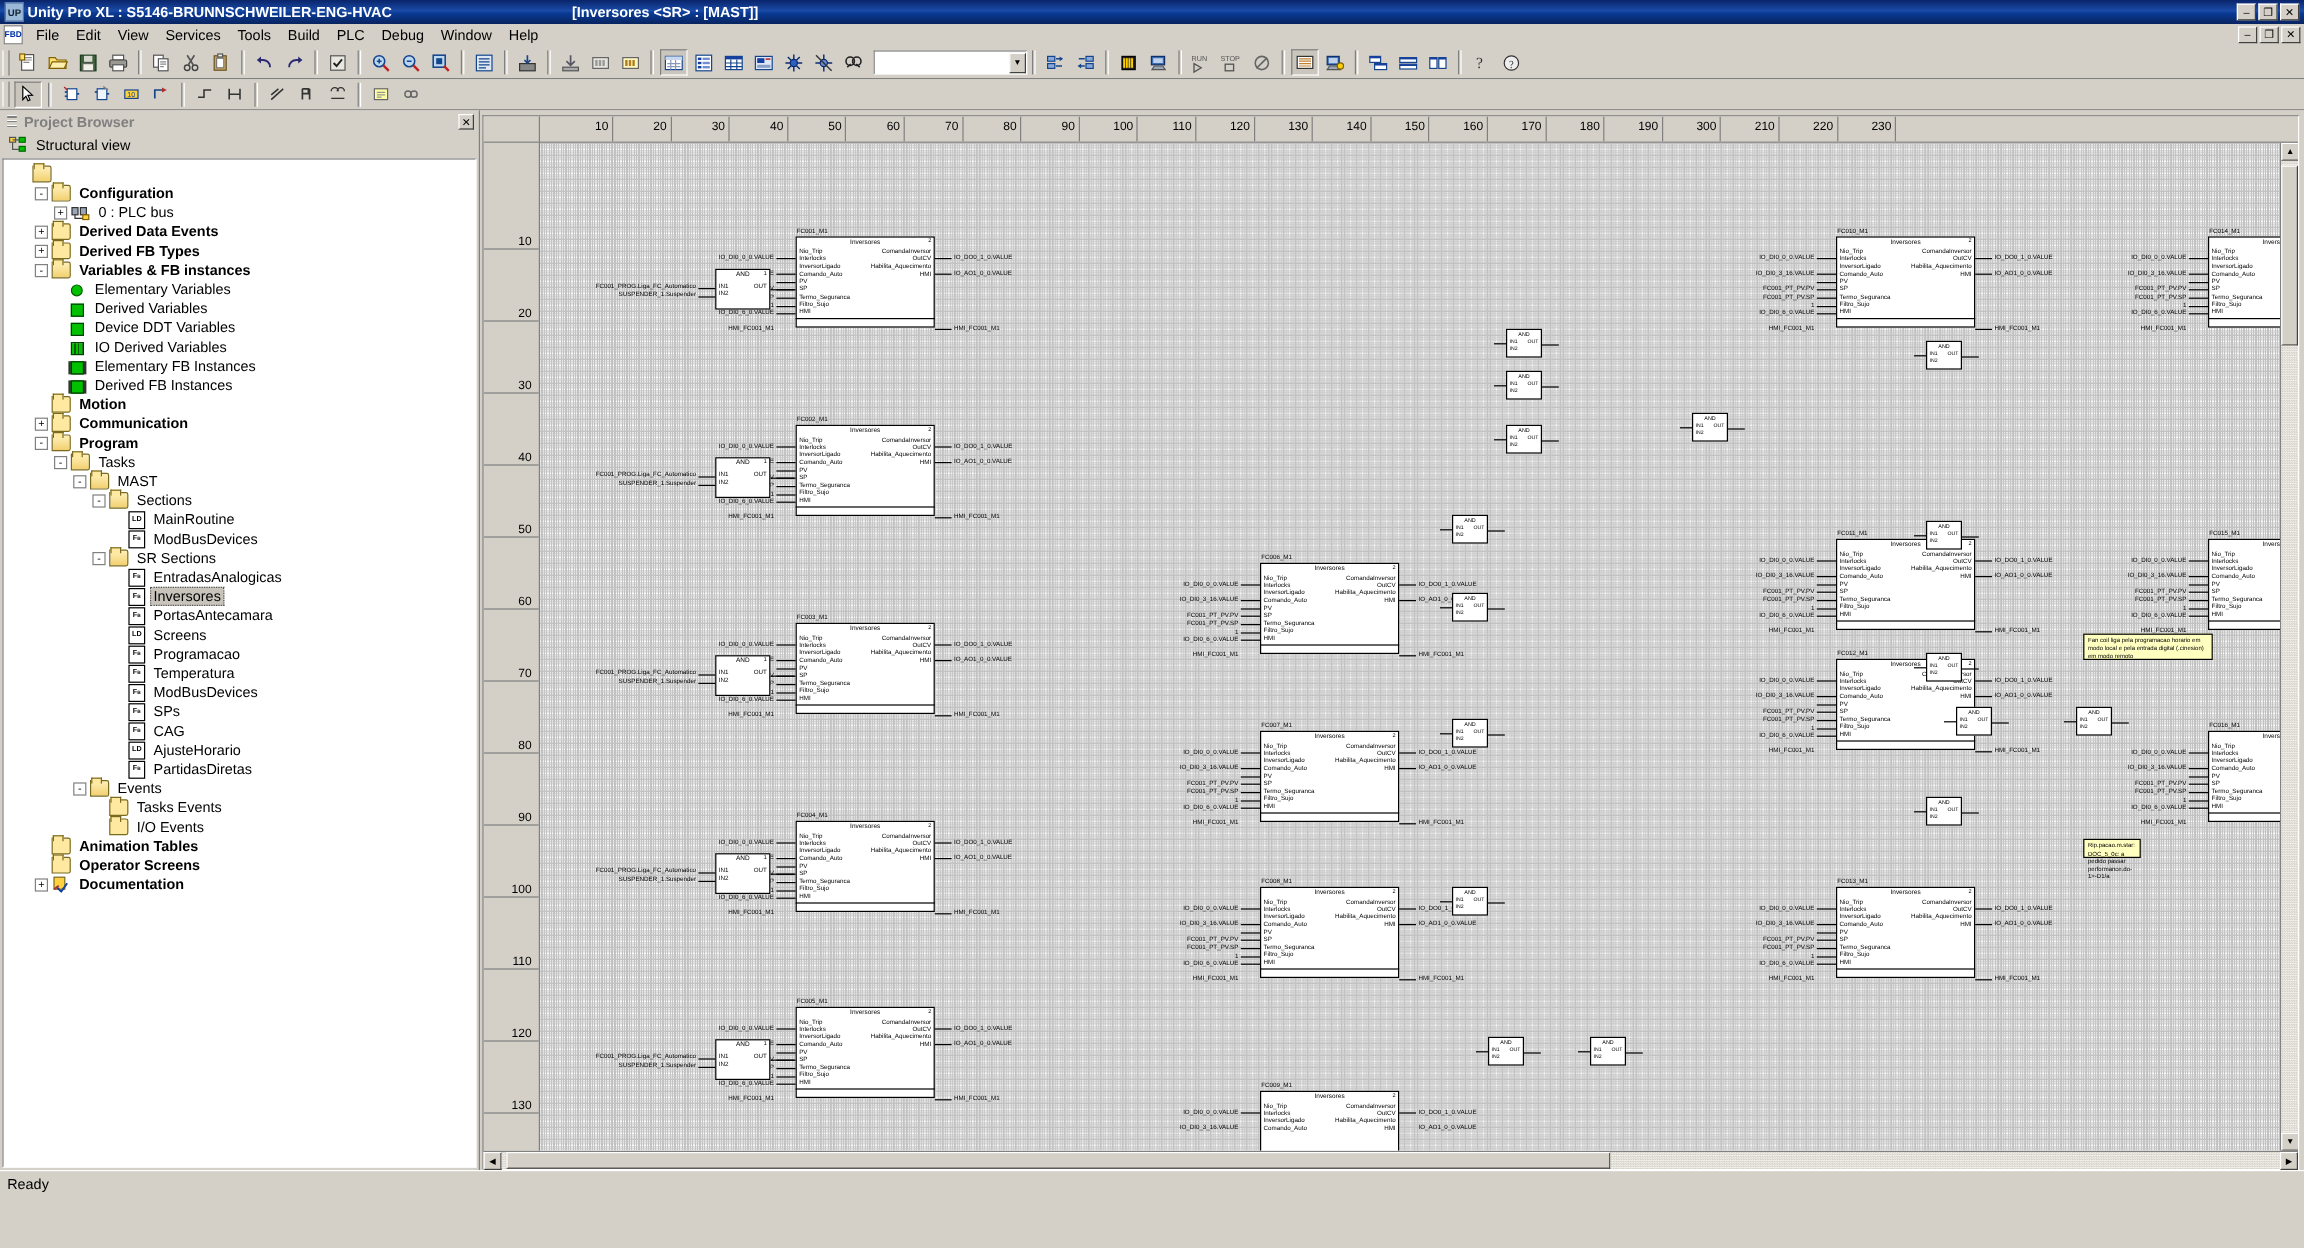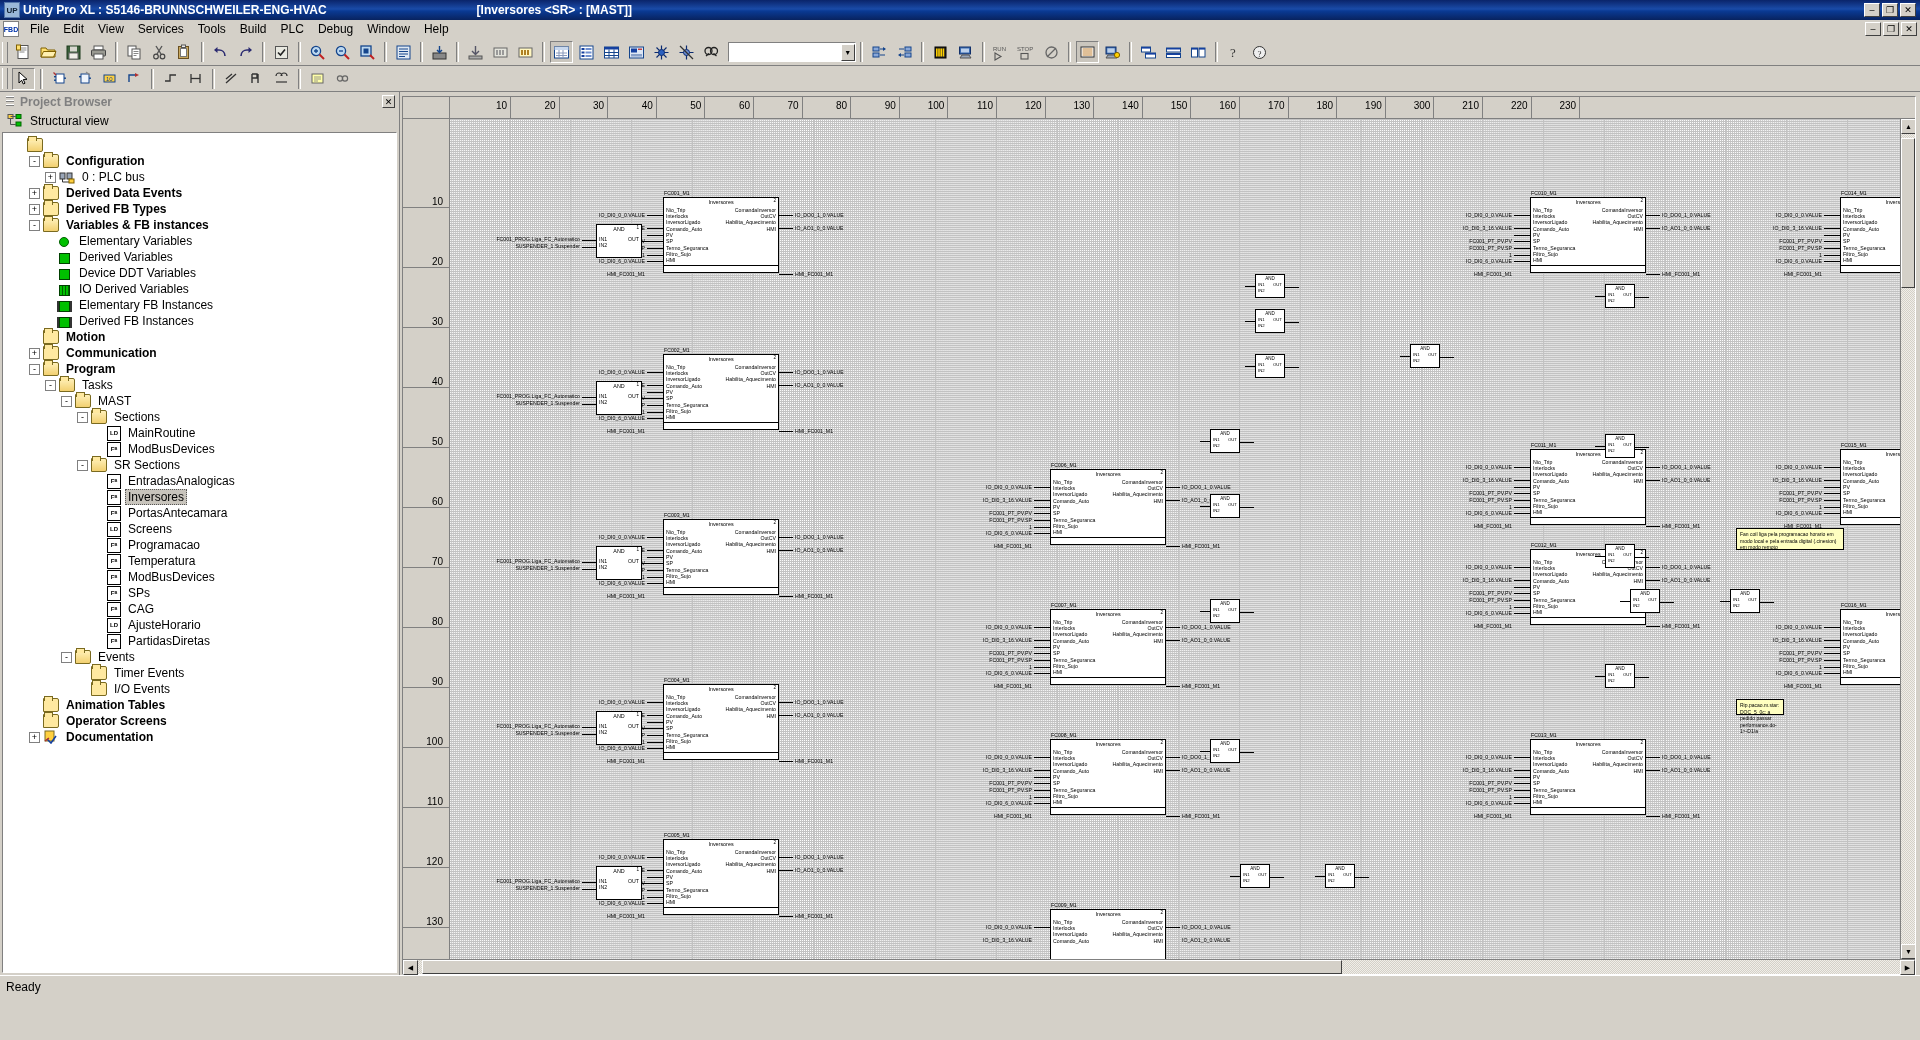--- a/index.html
+++ b/index.html
@@ -911,21 +911,21 @@
         <div class="trow">
           <span style="width:58px;flex:0 0 auto"></span>
           <span class="exp">-</span>
           <span class="ic ic-folder open"></span>
           <span class="lbl">Events</span>
         </div>
         <div class="trow">
           <span style="width:74px;flex:0 0 auto"></span>
           <span class="expspace"></span>
           <span class="ic ic-folder"></span>
-          <span class="lbl">Timer Events</span>
+          <span class="lbl">Tasks Events</span>
         </div>
         <div class="trow">
           <span style="width:74px;flex:0 0 auto"></span>
           <span class="expspace"></span>
           <span class="ic ic-folder"></span>
           <span class="lbl">I/O Events</span>
         </div>
         <div class="trow bold">
           <span style="width:26px;flex:0 0 auto"></span>
           <span class="expspace"></span>

